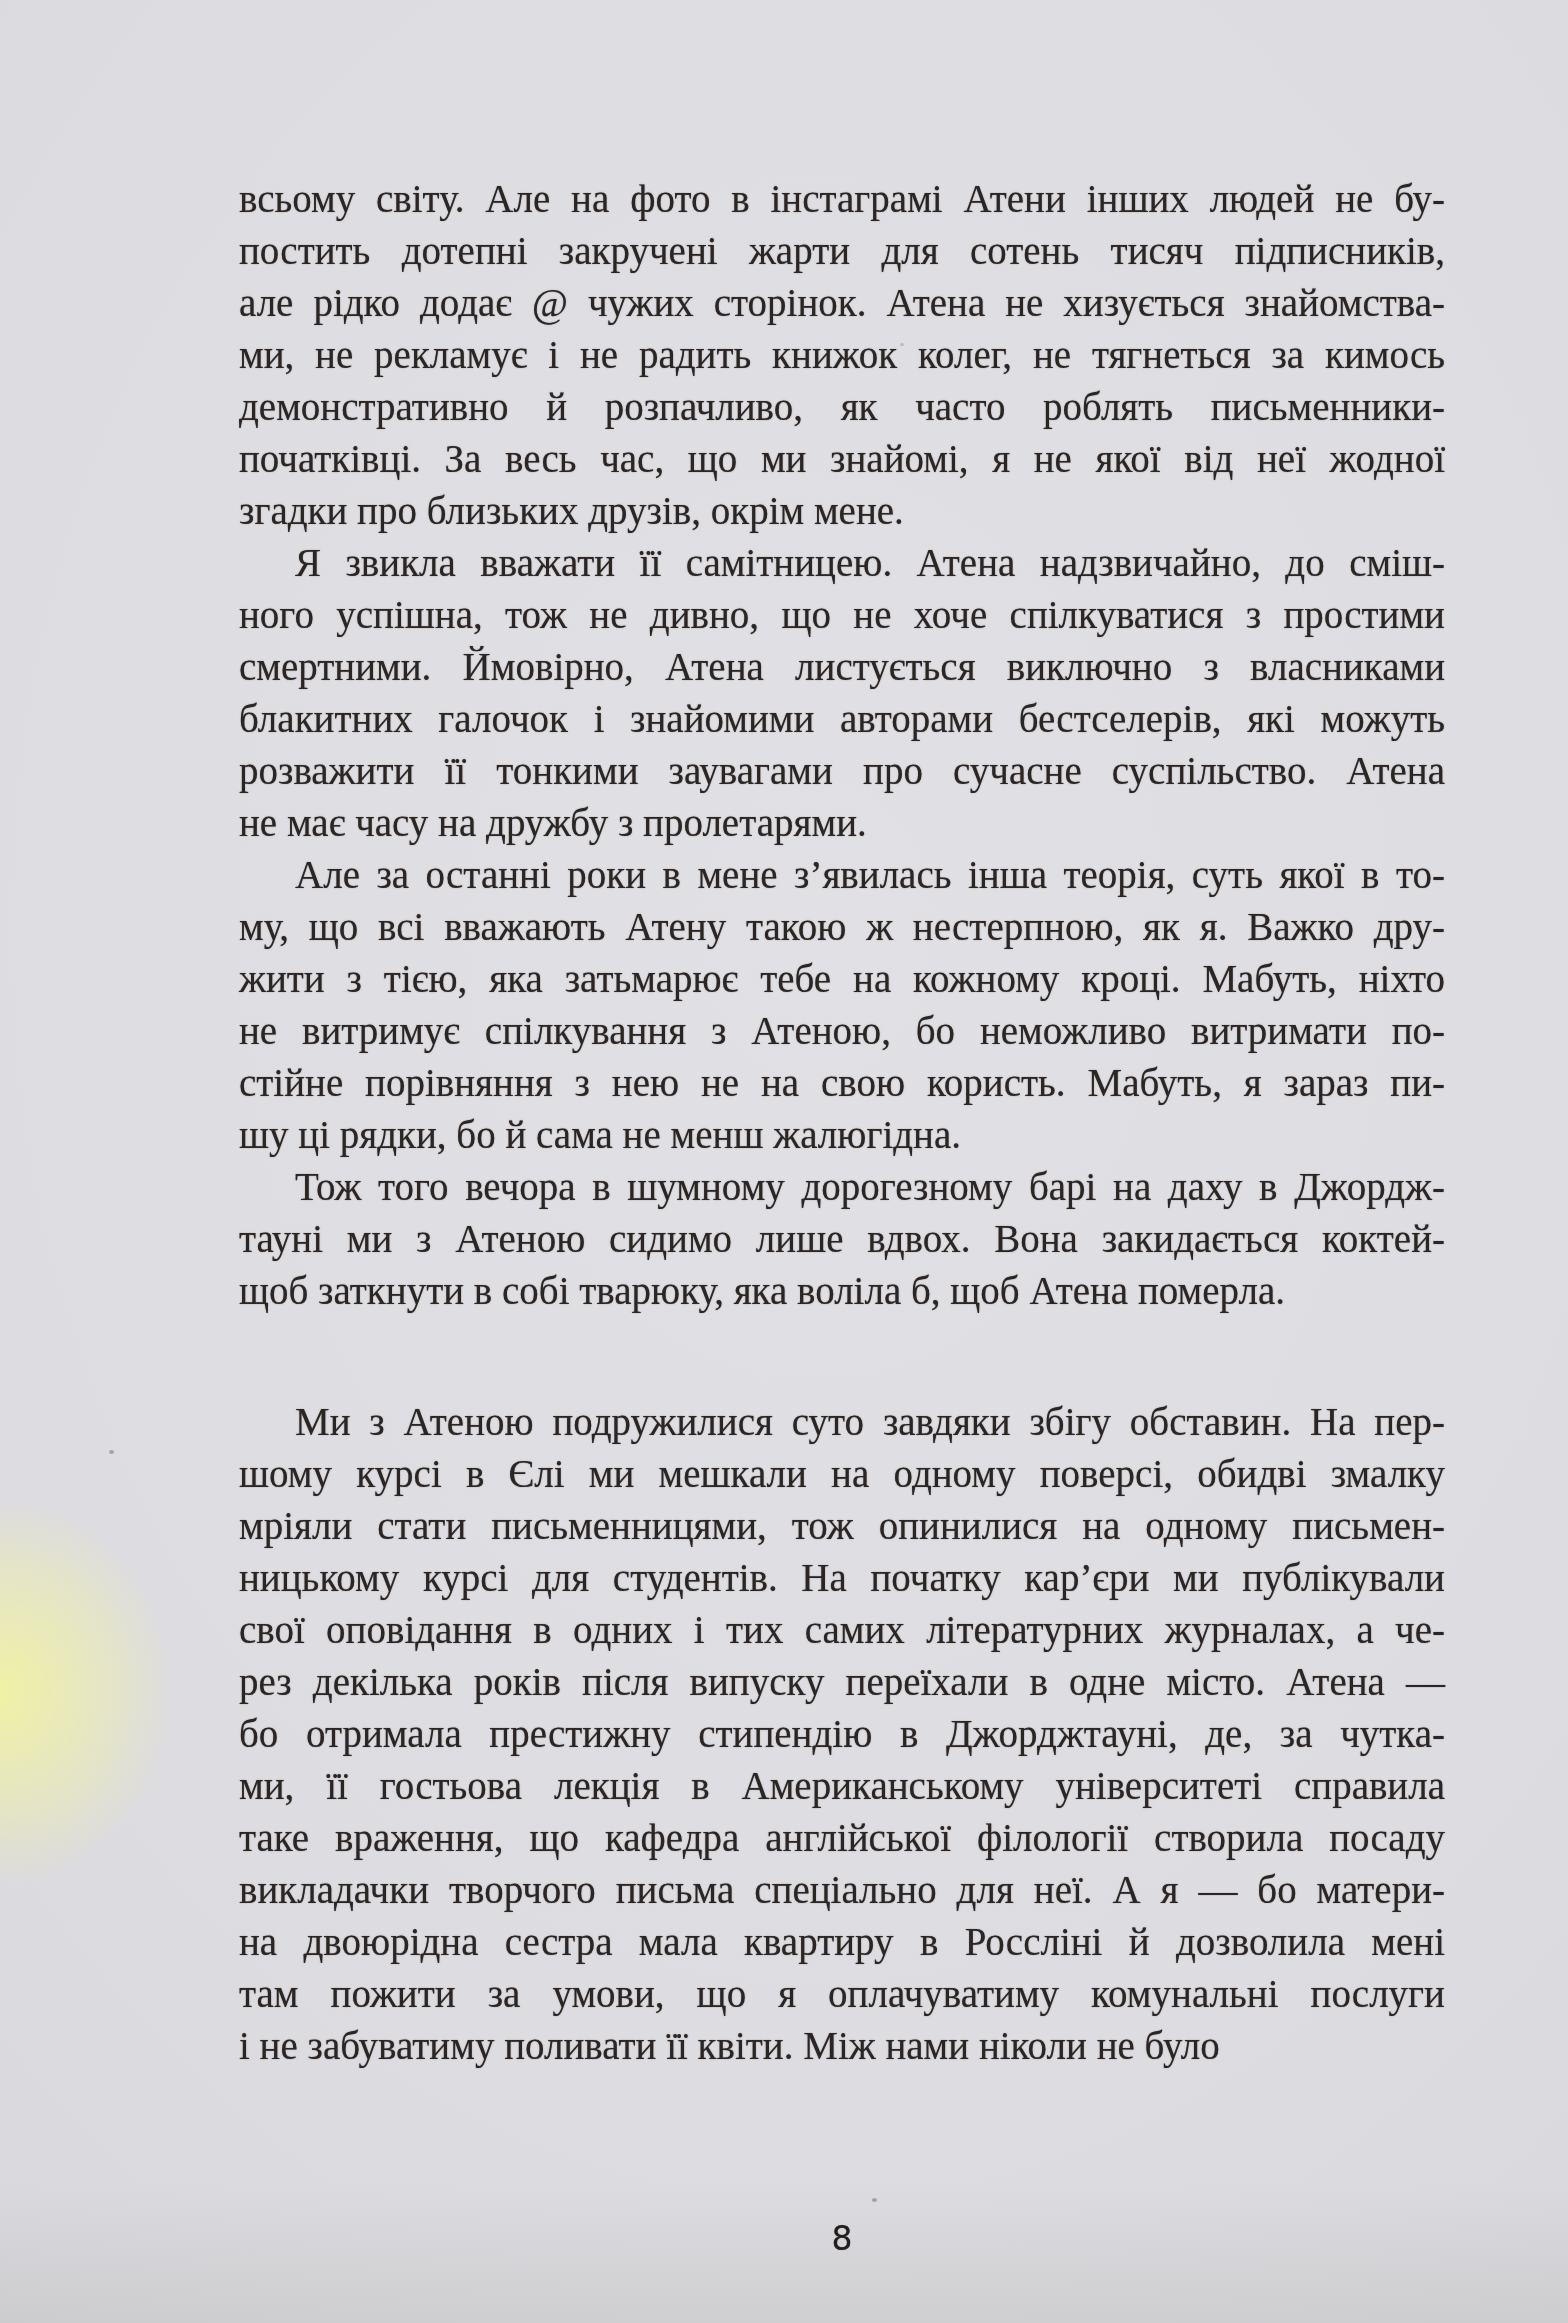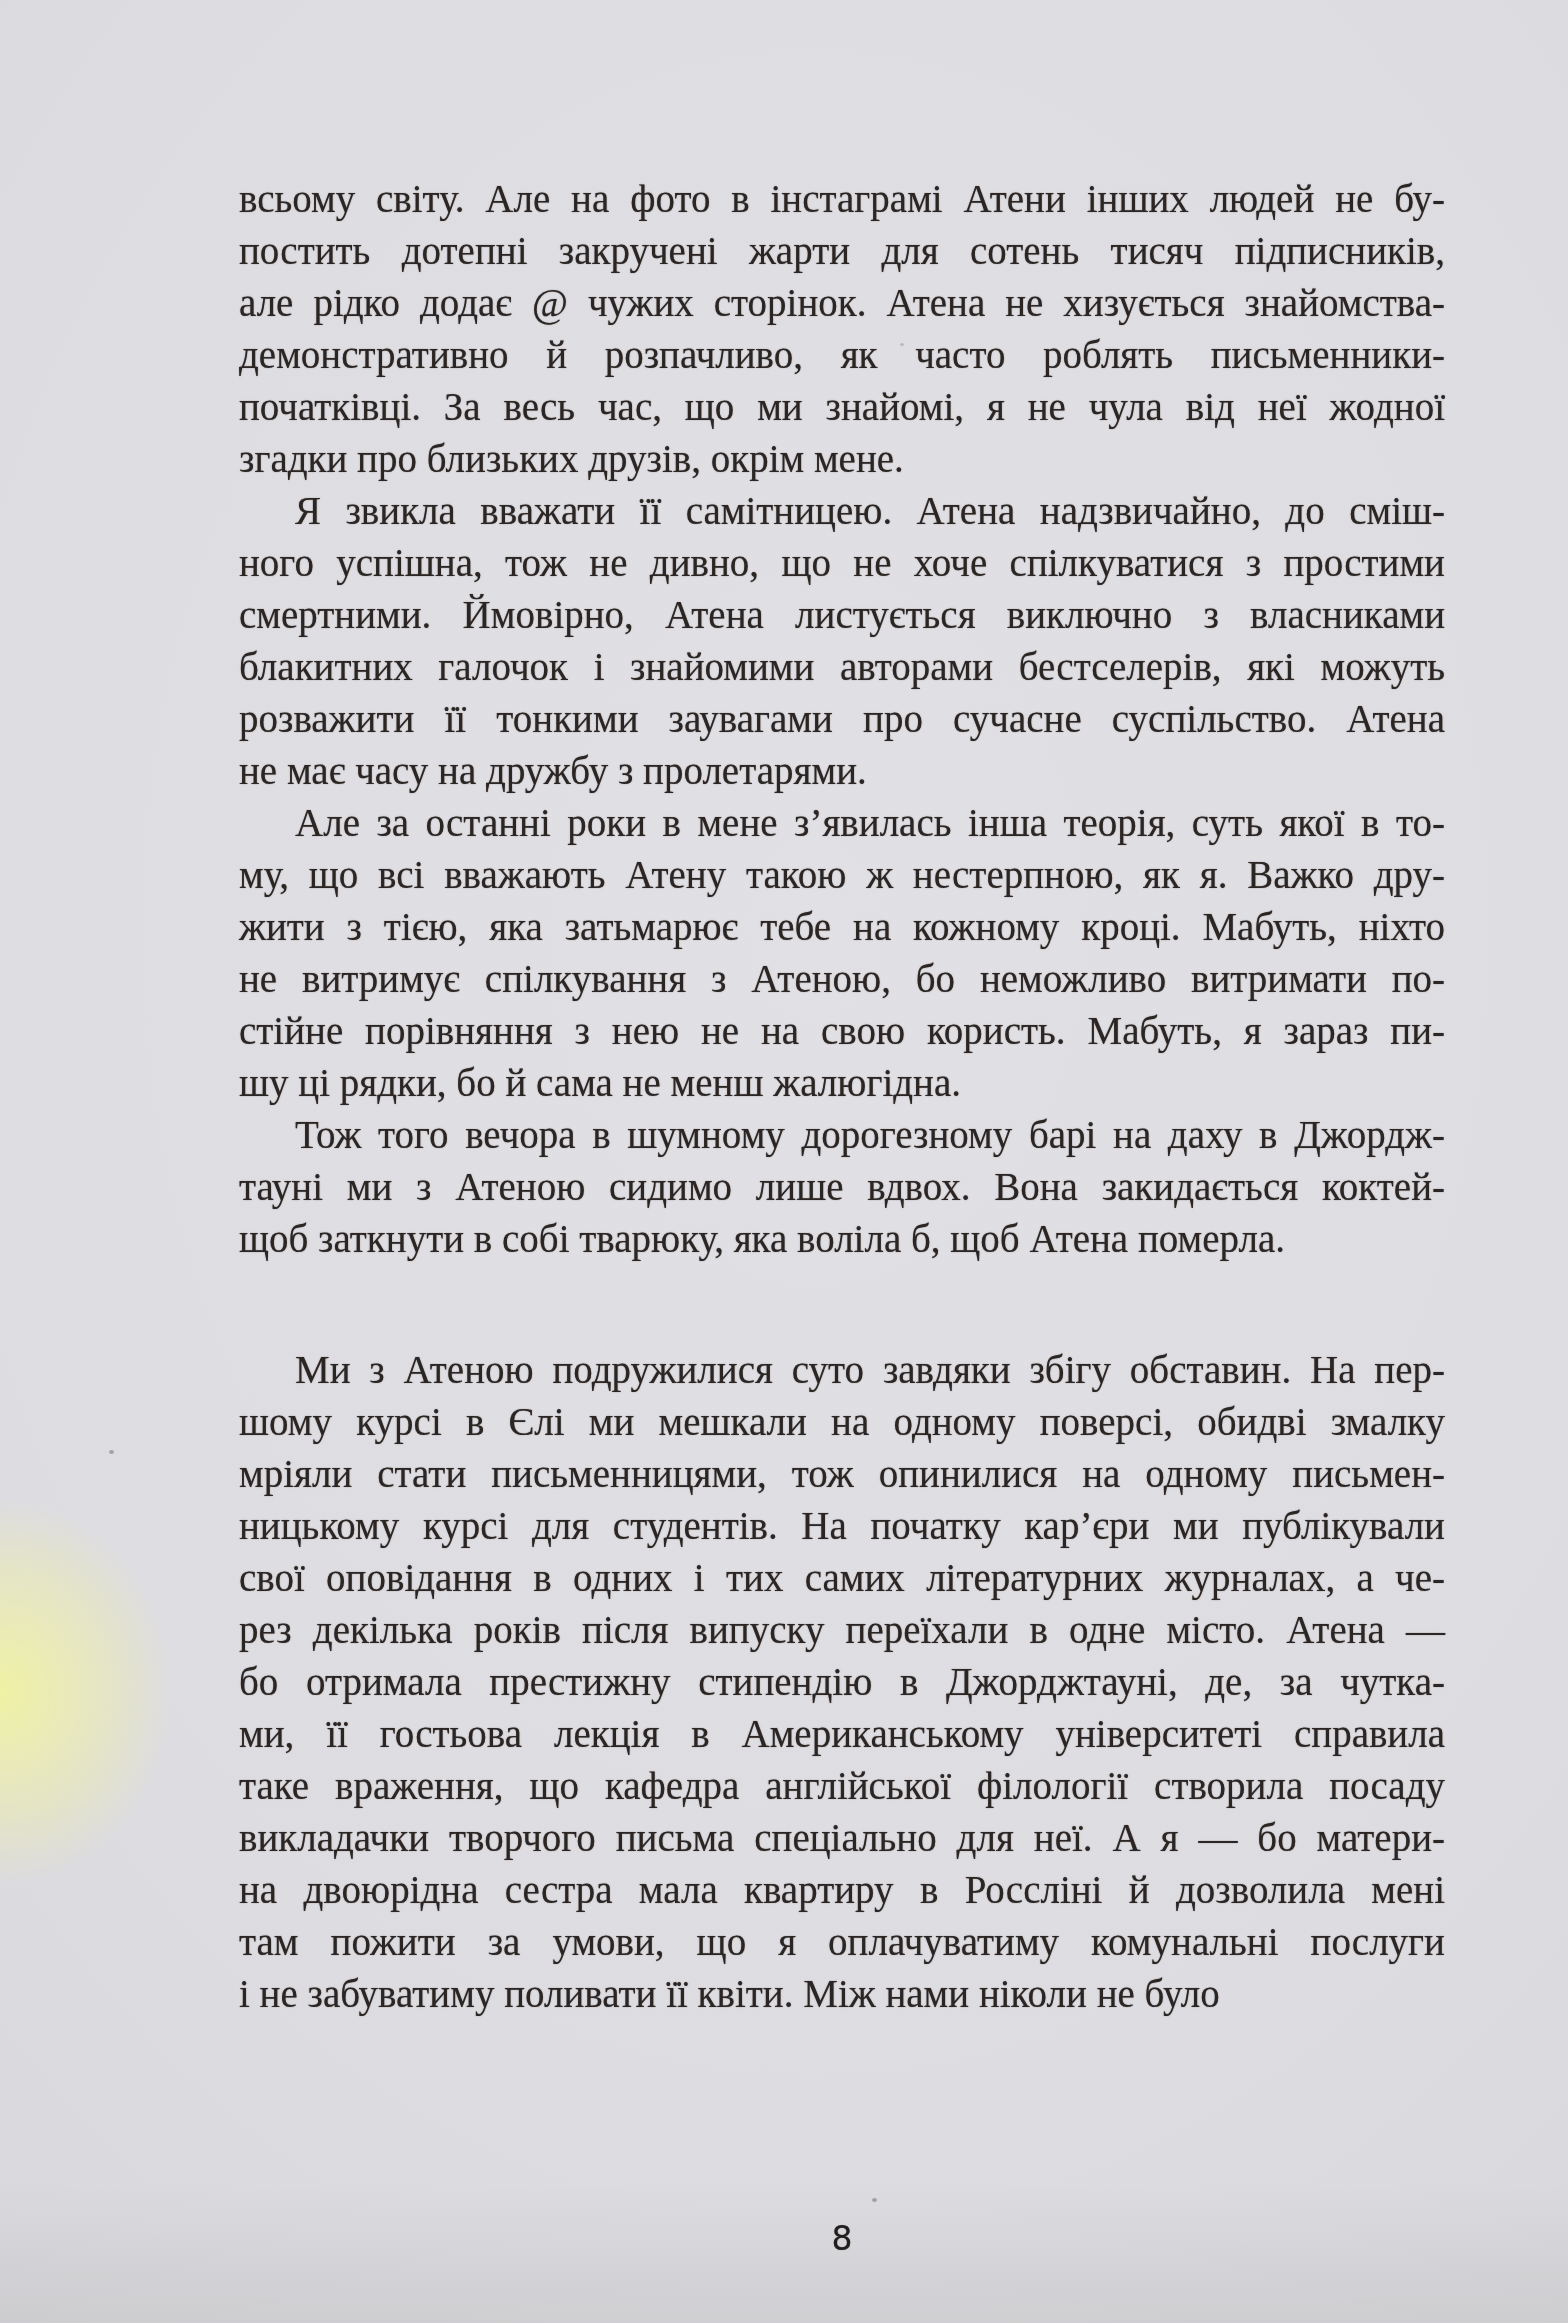--- a/index.html
+++ b/index.html
@@ -52,22 +52,23 @@
 </head>
 <body>
 
 <div class="page">
 
   <div class="text-block">
     <div class="para">
         <div class="line">всьому світу. Але на фото в інстаграмі Атени інших людей не бу-</div>
         <div class="line">постить дотепні закручені жарти для сотень тисяч підписників,</div>
         <div class="line">але рідко додає @ чужих сторінок. Атена не хизується знайомства-</div>
+        <div class="line">ми, не рекламує і не радить книжок колег, не тягнеться за кимось</div>
         <div class="line">демонстративно й розпачливо, як часто роблять письменники-</div>
-        <div class="line">початківці. За весь час, що ми знайомі, я не чула від неї жодної</div>
+        <div class="line">початківці. За весь час, що ми знайомі, я не якої від неї жодної</div>
         <div class="line last">згадки про близьких друзів, окрім мене.</div>
       </div>
     <div class="para indent">
         <div class="line">Я звикла вважати її самітницею. Атена надзвичайно, до сміш-</div>
         <div class="line">ного успішна, тож не дивно, що не хоче спілкуватися з простими</div>
         <div class="line">смертними. Ймовірно, Атена листується виключно з власниками</div>
         <div class="line">блакитних галочок і знайомими авторами бестселерів, які можуть</div>
         <div class="line">розважити її тонкими заувагами про сучасне суспільство. Атена</div>
         <div class="line last">не має часу на дружбу з пролетарями.</div>
       </div>

